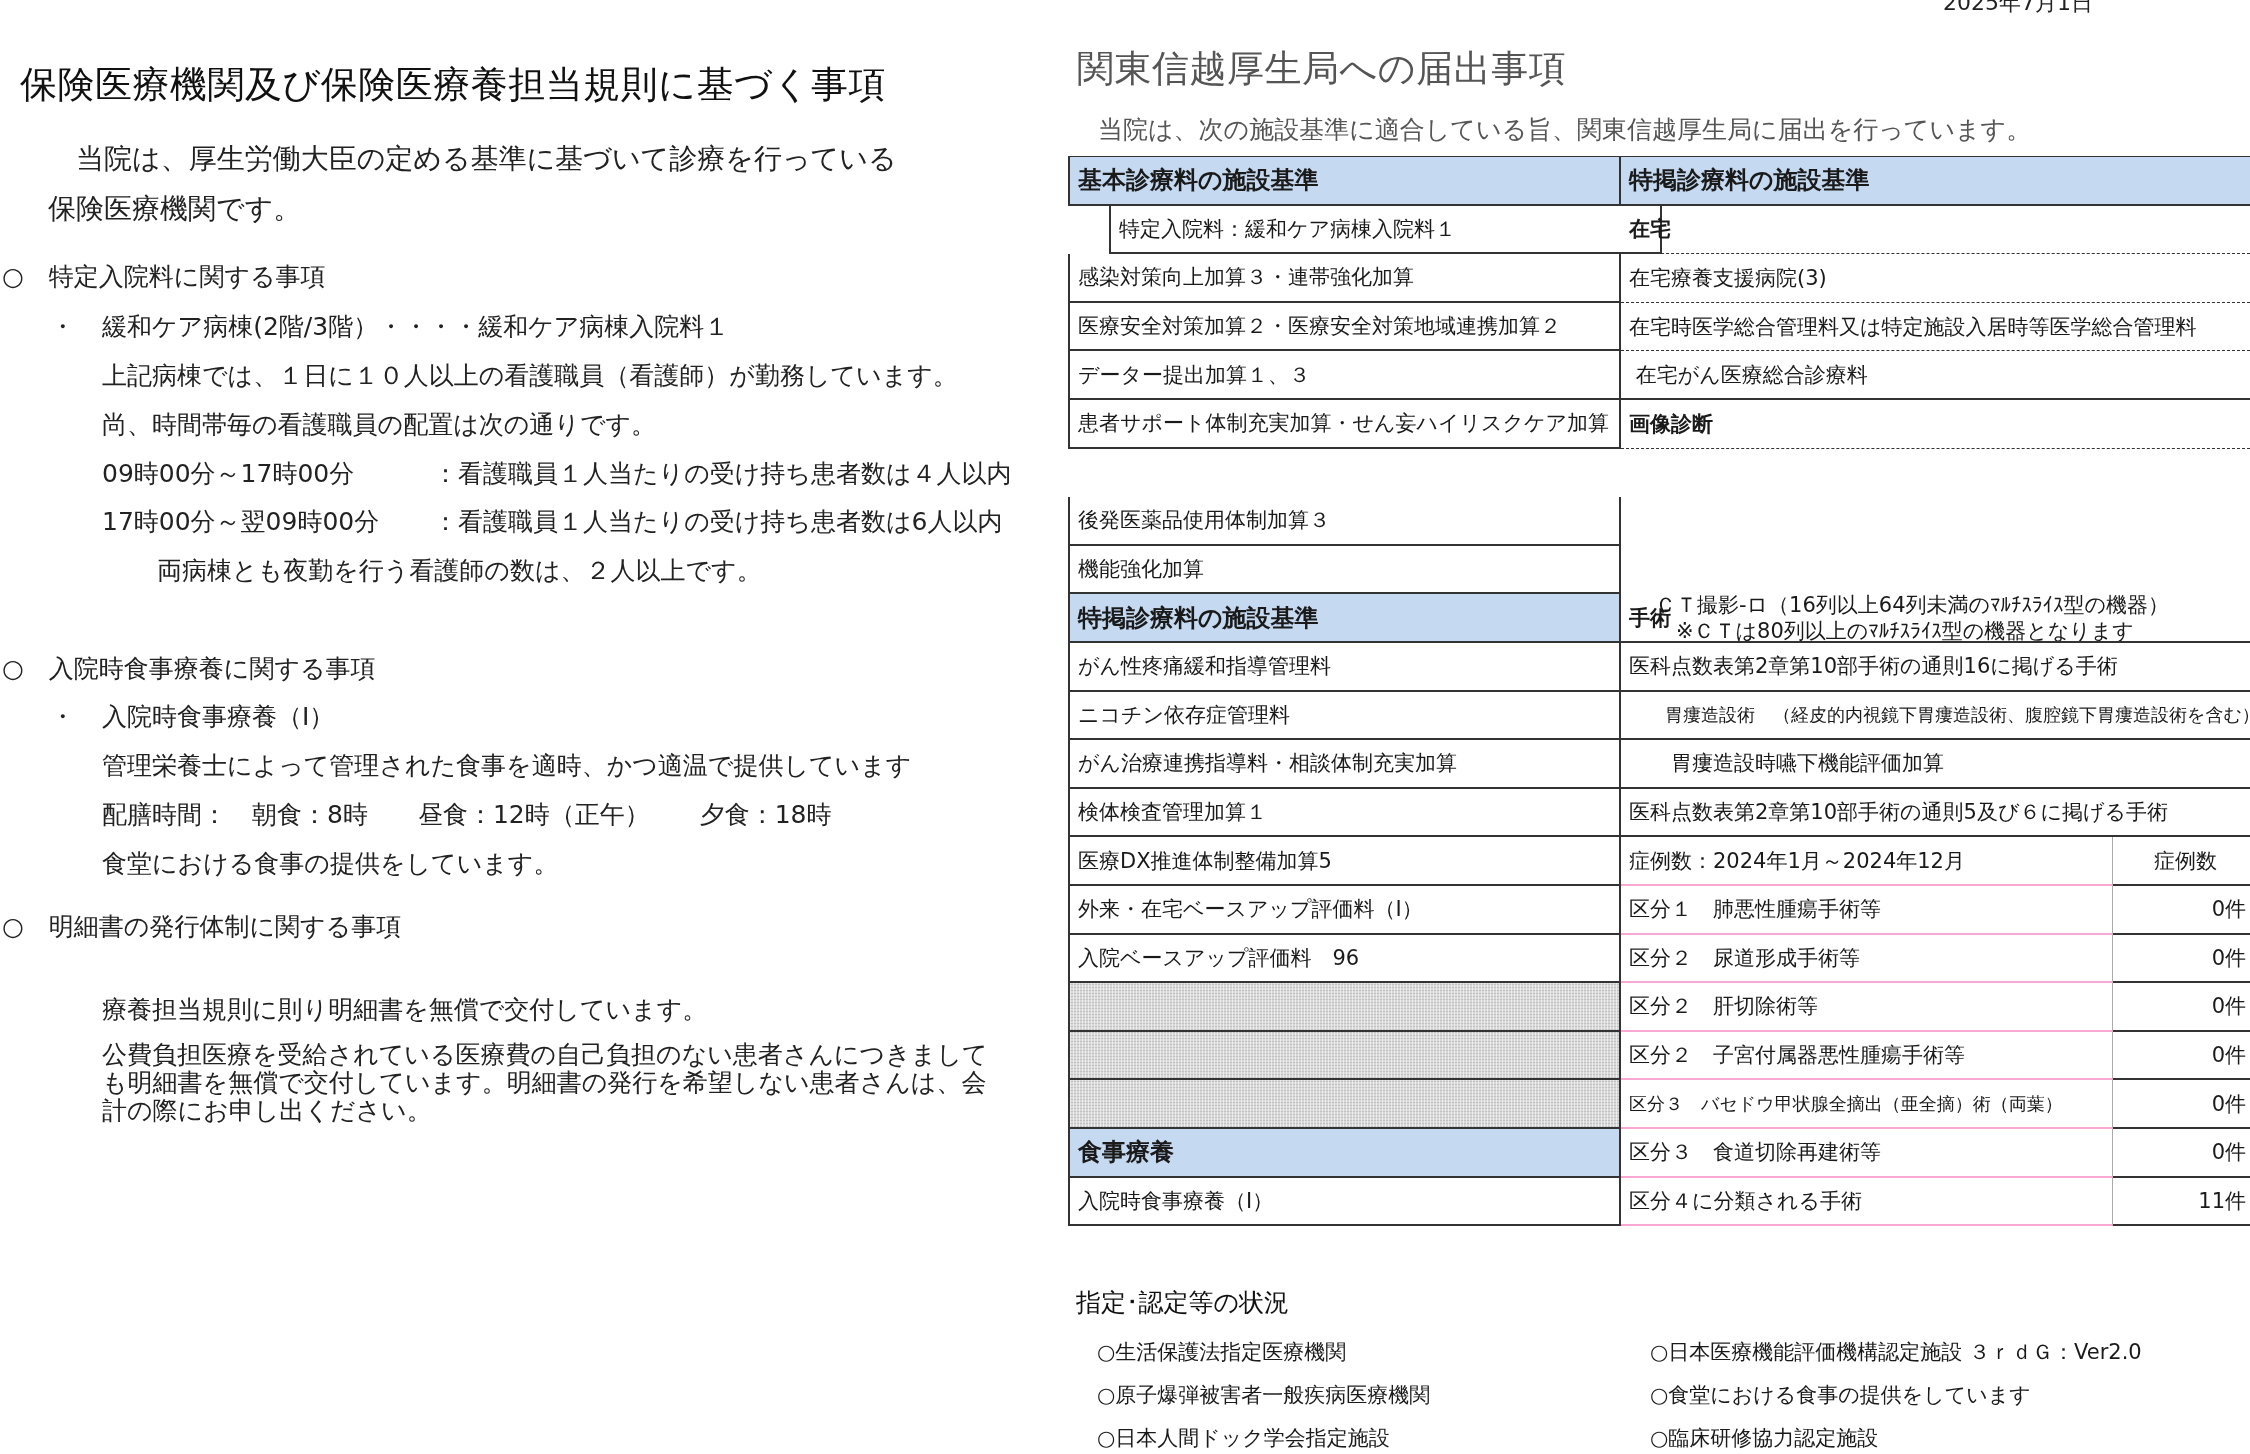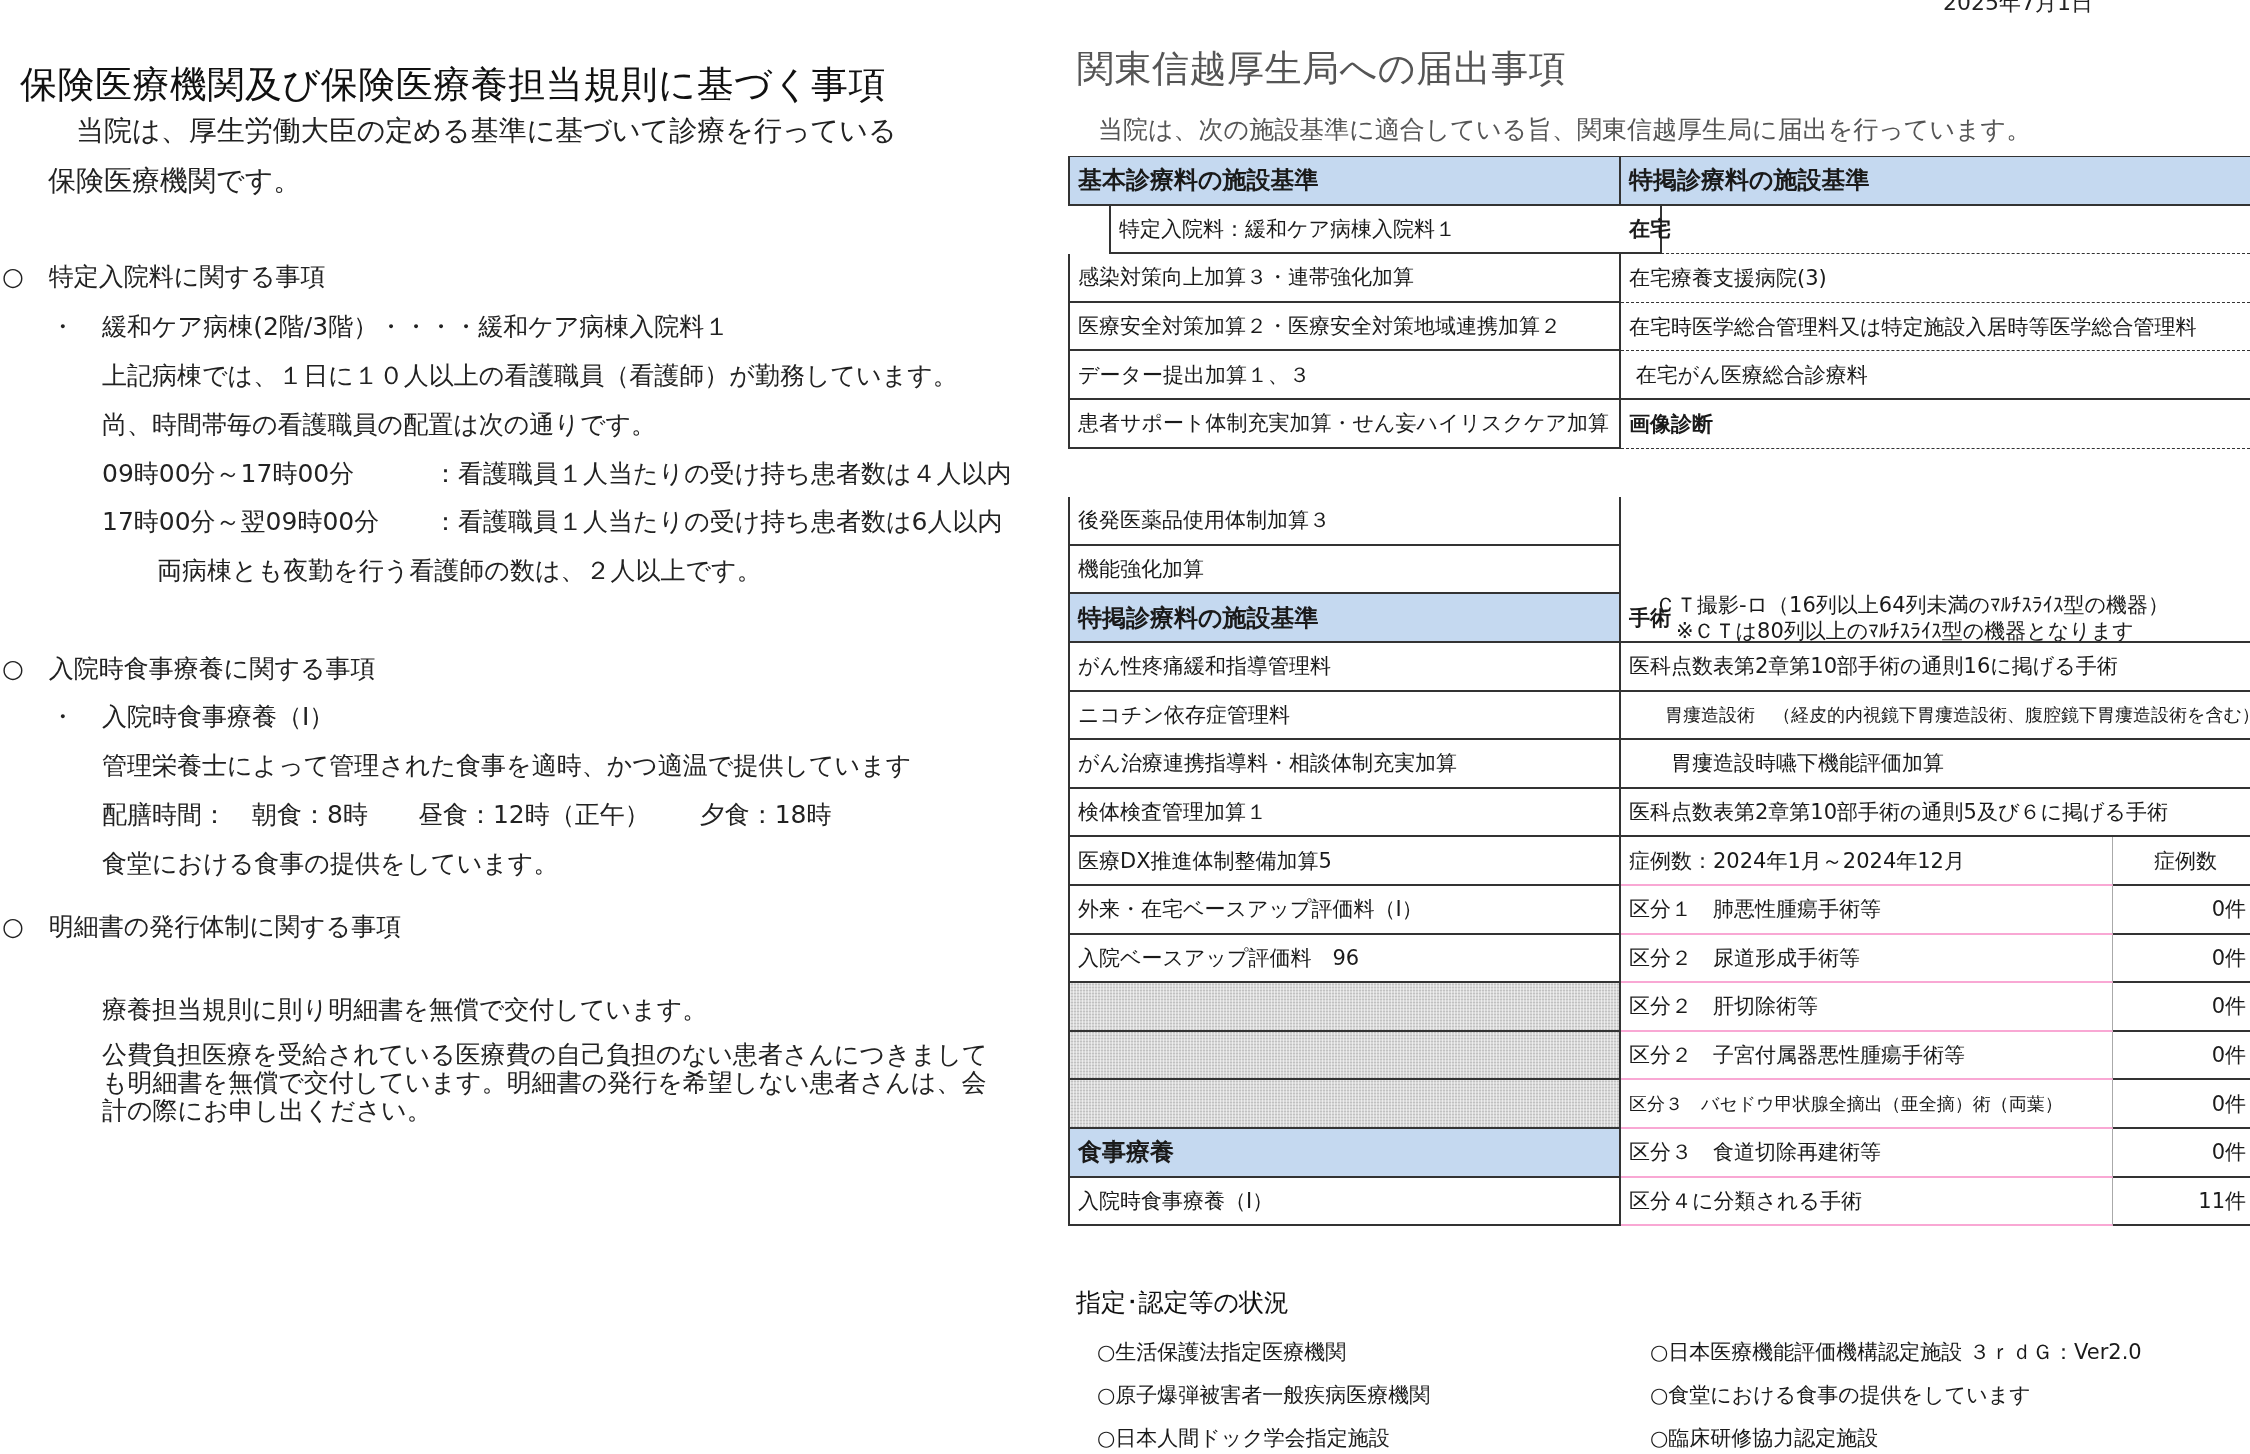--- a/index.html
+++ b/index.html
@@ -4,21 +4,21 @@
 <style>
   html, body { margin:0; padding:0; }
   body {
     width:2250px; height:1454px; position:relative; overflow:hidden;
     background:#ffffff; color:#1a1a1a;
     font-family:"DejaVu Sans","Liberation Sans",sans-serif;
   }
   .abs { position:absolute; white-space:nowrap; }
   .title { font-size:37px; color:#111; letter-spacing:0.5px; }
   .title.gray { color:#555; }
-  .para { font-size:28px; color:#222; }
+  .para { font-size:28px; color:#222;margin-top:28px; }
   .txt { font-size:25px; color:#222; }
   .sub { font-size:25px; color:#555; }
   .date { font-size:22px; color:#222; }
 
   
   .tbl { position:absolute; left:1068px; top:157px; width:1182px; }
   .row { position:absolute; left:0; height:48.6px; width:1182px; }
   .cell { position:absolute; top:0; height:48.6px; box-sizing:border-box;
           font-size:21px; color:#1a1a1a; display:flex; align-items:center;
           padding-left:8px; white-space:nowrap; overflow:hidden; }

